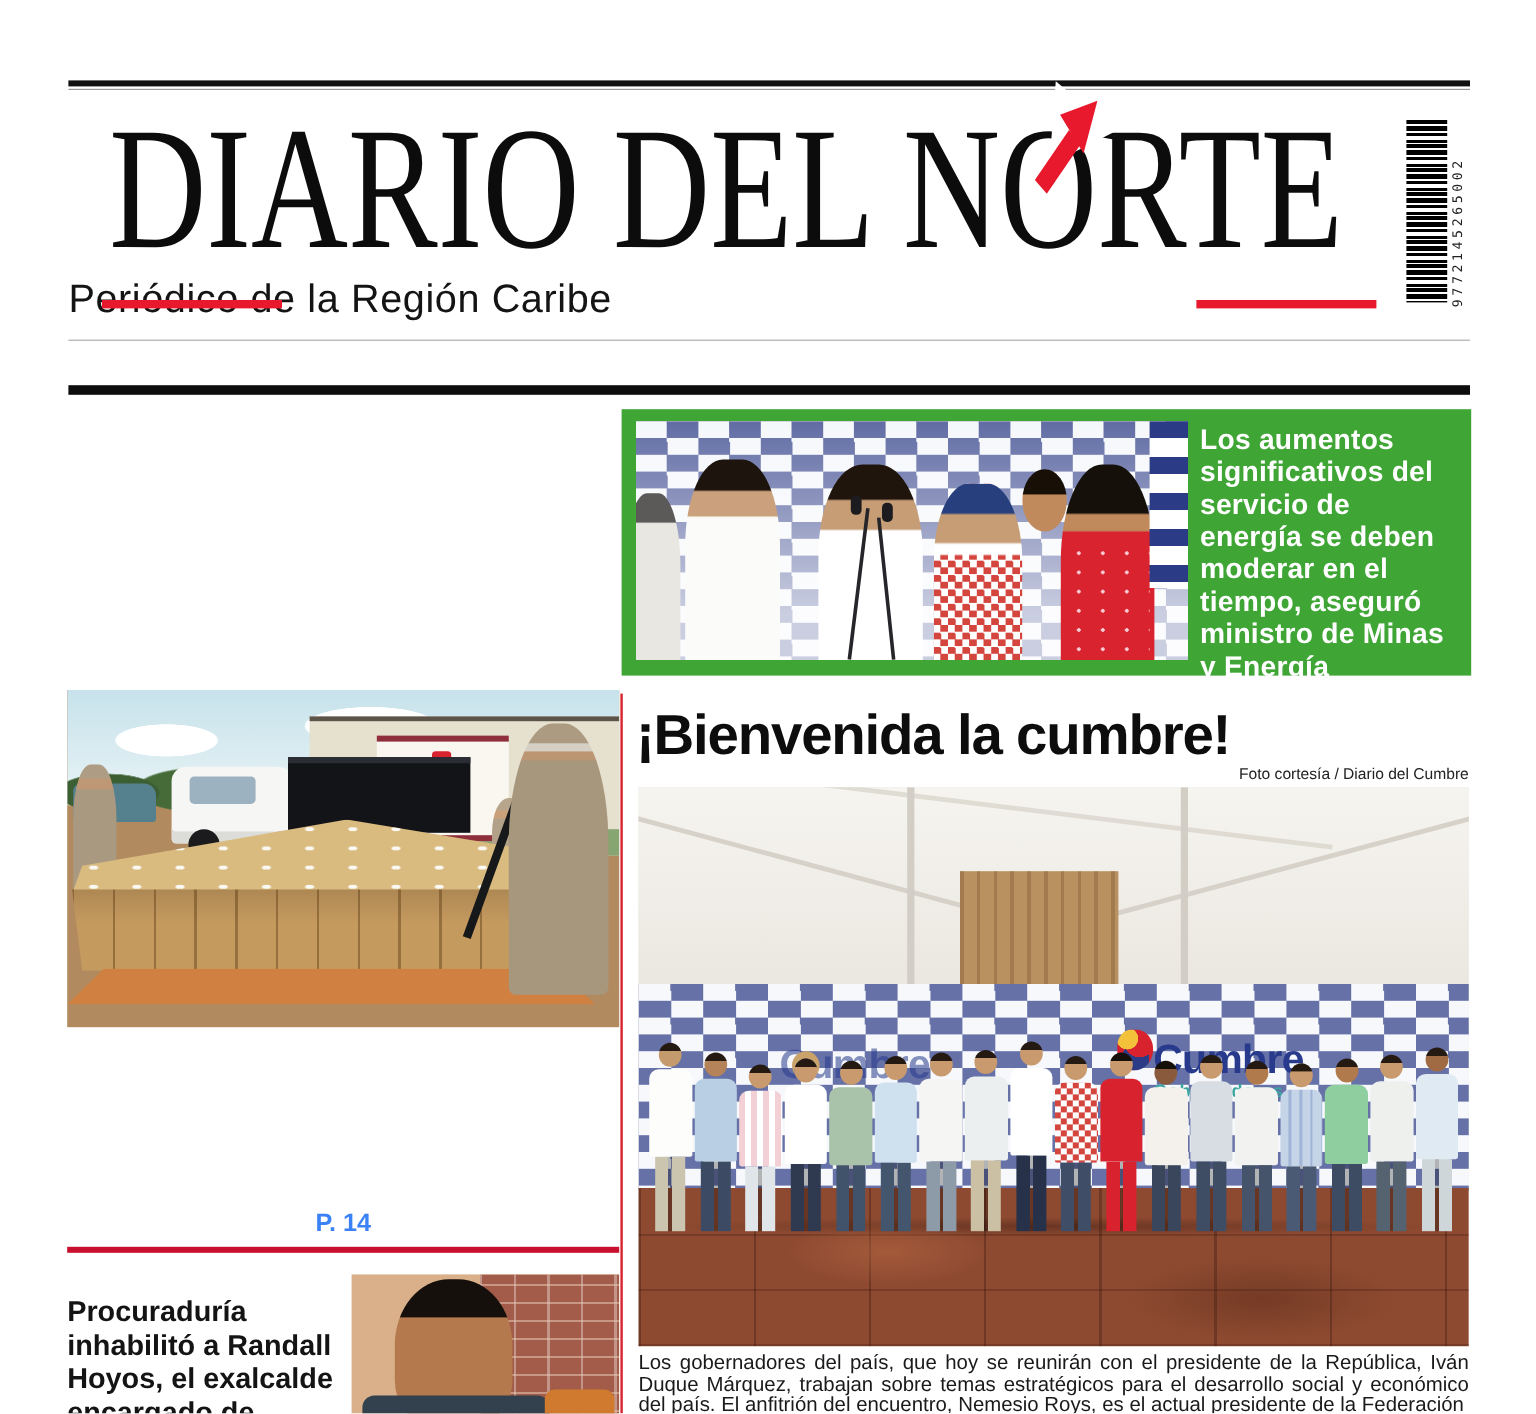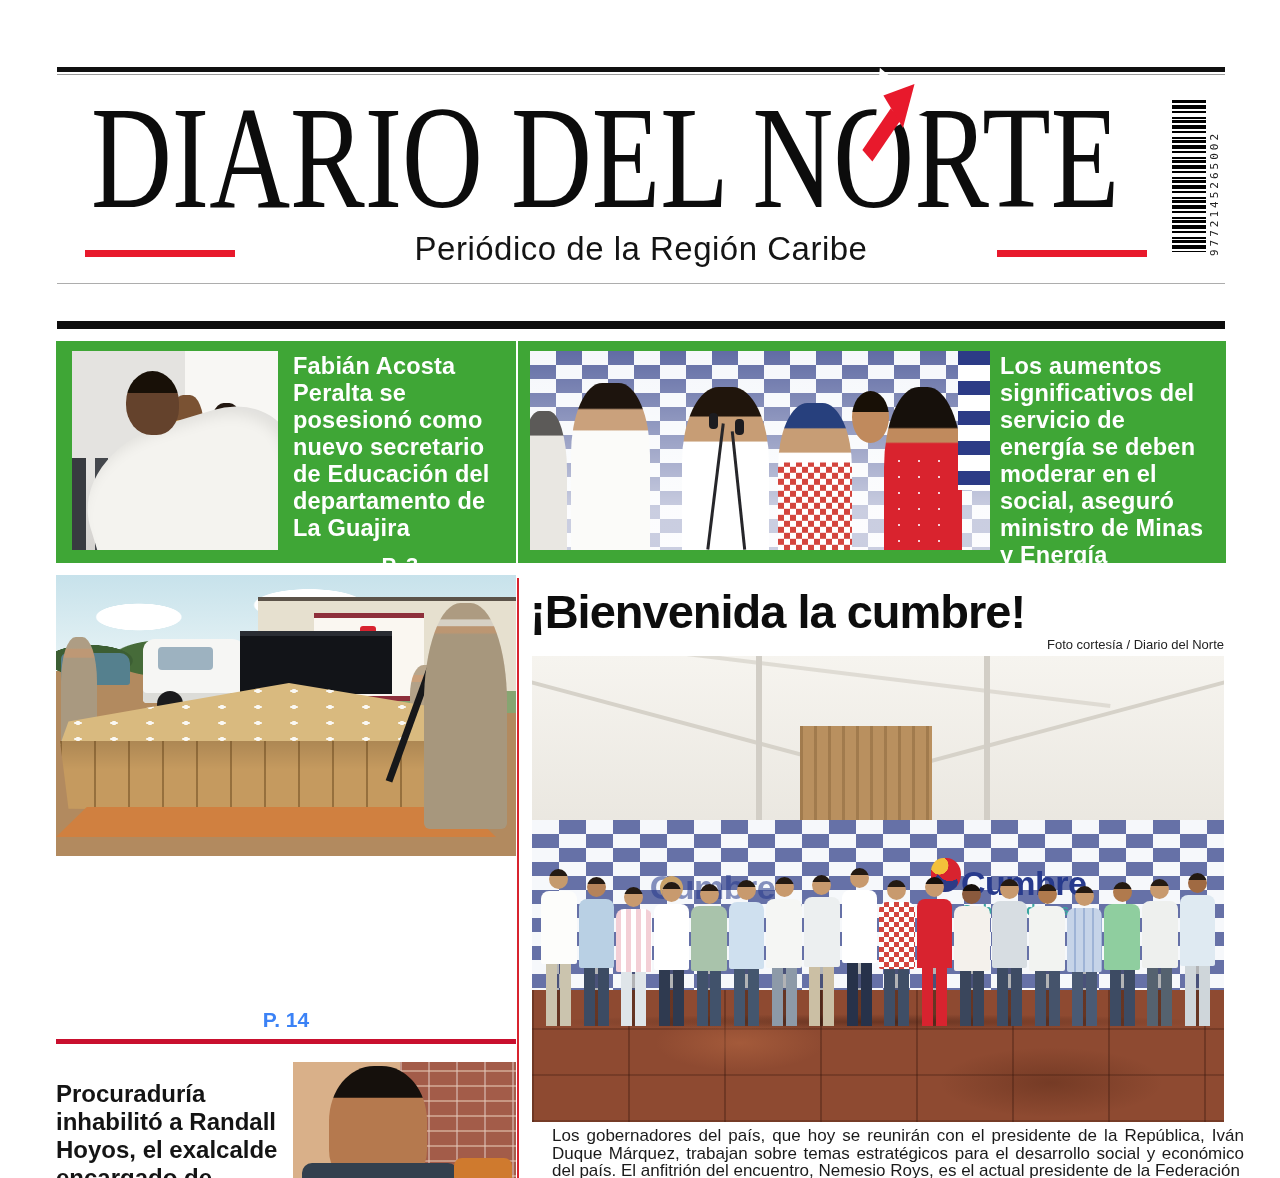--- a/index.html
+++ b/index.html
@@ -18,21 +18,21 @@
   .o-wrap{position:relative;display:inline-block;}
   .o-arrow{position:absolute;left:-4%;top:-14%;width:110%;height:100%;overflow:visible;pointer-events:none;}
 
   .barcode-box{right:50px;top:96px;width:58px;height:170px;}
   .barcode-bars{position:absolute;left:0;top:4px;width:34px;height:152px;
     background:repeating-linear-gradient(180deg,#000 0 3px,#fff 3px 5px,#000 5px 9px,#fff 9px 11px,#000 11px 13px,#fff 13px 17px,#000 17px 19px,#fff 19px 20px);}
   .barcode-num{position:absolute;left:36px;top:0;height:160px;writing-mode:vertical-rl;transform:rotate(180deg);
     font-family:"DejaVu Sans Mono","Liberation Mono",monospace;font-size:11px;letter-spacing:3px;color:#222;}
 
   
-  .subtitle-row{left:57px;top:226px;width:1168px;height:46px;display:flex;align-items:center;justify-content:center;}
+  .subtitle-row{left:57px;top:226px;width:1168px;height:46px;display:flex;align-items:center;}
   .subtitle{font-size:33px;color:#141414;letter-spacing:.5px;}
   .dash{position:absolute;top:24px;width:150px;height:7px;background:#e8192c;}
   .dash-l{left:28px;} .dash-r{right:78px;}
 
   
   .thin-line{left:57px;top:283px;width:1168px;height:1px;background:#adadad;}
   .infobar{left:57px;top:293px;width:1168px;height:24px;font-weight:bold;font-size:13.5px;color:#101010;}
   .info-left{position:absolute;left:2px;top:4px;}
   .info-center{position:absolute;left:0;right:0;top:4px;text-align:center;}
   .info-right{position:absolute;right:2px;top:4px;}
@@ -158,21 +158,21 @@
   .person{flex:1;display:flex;flex-direction:column;align-items:center;justify-content:flex-end;height:var(--h);margin:0 1px;}
   .person .head{display:block;width:19px;height:20px;border-radius:50%;background:linear-gradient(var(--hair,#241a12) 0 34%,var(--skin,#c89a6e) 35%);}
   .person .torso{display:block;width:100%;height:40%;background:var(--s);border-radius:8px 8px 2px 2px;margin-top:2px;}
   .person .legs{display:block;width:70%;height:34%;background:linear-gradient(90deg,var(--p) 0 44%,rgba(0,0,0,.28) 44% 56%,var(--p) 56%);}
   .person.hat .head{box-shadow:0 -4px 0 2px #caa36a;}
   .person.gingham .torso{background:repeating-conic-gradient(#d4453e 0% 25%,#fff 0% 50%) 0 0/10px 10px;}
   .person.stripes .torso{background:repeating-linear-gradient(90deg,#f3cfd6 0 5px,#fff 5px 10px);}
   .person.plaid .torso{background:repeating-linear-gradient(90deg,#c6d4e8 0 7px,#9fb4d6 7px 9px),#c6d4e8;}
   .person.dress .torso{border-radius:8px 8px 0 0;}
 
-  .body-text{left:552px;top:1127px;width:692px;height:51px;overflow:hidden;font-size:17px;line-height:17.5px;color:#1a1a1a;text-align:justify;font-family:"Liberation Sans","DejaVu Sans",sans-serif;}
+  .body-text{left:532px;top:1127px;width:692px;height:51px;overflow:hidden;font-size:17px;line-height:17.5px;color:#1a1a1a;text-align:justify;font-family:"Liberation Sans","DejaVu Sans",sans-serif;}
 </style>
 </head>
 <body>
 
 <div class="page">
 
   <div class="abs rule-top"></div>
   <div class="abs rule-top-thin"></div>
 
   <div class="abs masthead">
@@ -190,56 +190,41 @@
 
   <div class="abs subtitle-row">
     <span class="dash dash-l"></span>
     <span class="subtitle">Periódico de la Región Caribe</span>
     <span class="dash dash-r"></span>
   </div>
 
   <div class="abs thin-line"></div>
   <div class="abs black-bar"></div>
 
-  <div class="abs teaser teaser-edu">
-    <div class="teaser-photo photo-edu">
-      <div class="room"></div>
-        <div class="window"></div>
-        <div class="kid"></div>
-        <div class="girl"></div>
-      <div class="chairs"></div>
-        <div class="man-body"></div>
-        <div class="man-head"></div>
-    </div>
-    <div class="txt">
-      <span>Fabián Acosta Peralta se posesionó como nuevo secretario de Educación del departamento de La Guajira</span>
-      <span class="pagenum">P. 3</span>
-    </div>
-  </div>
 
   <div class="abs teaser teaser-energy">
     <div class="teaser-photo photo-press">
       <div class="wall"></div>
         <div class="wall-fade"></div>
       <div class="man-far"></div>
         <div class="man-a"></div>
       <div class="head-b"></div>
         <div class="capman"></div>
       <div class="speaker"></div>
         <div class="mic1"></div>
         <div class="mic2"></div>
       <div class="michead1"></div>
         <div class="michead2"></div>
       <div class="woman">
           <i class="flowers"></i>
         </div>
       <div class="fnd-edge"></div>
     </div>
     <div class="txt">
-      <span>Los aumentos significativos del servicio de energía se deben moderar en el social, aseguró ministro de Minas y Energía</span>
+      <span>Los aumentos significativos del servicio de energía se deben moderar en el tiempo, aseguró ministro de Minas y Energía</span>
       <span class="pagenum">P. 2</span>
     </div>
   </div>
 
   <div class="abs photo-contra">
     <div class="pc-sky"></div>
       <div class="pc-cloud"></div>
       <div class="pc-trees"></div>
     <div class="pc-building">
         <div class="greenband"></div>
@@ -272,21 +257,21 @@
   </div>
   <div class="abs photo-mug">
     <div class="mug-brick"></div>
       <div class="mug-head"></div>
       <div class="mug-shirt"></div>
       <div class="mug-orange"></div>
   </div>
 
   <div class="abs v-divider"></div>
   <div class="abs main-headline">¡Bienvenida la cumbre!</div>
-  <div class="abs photo-credit">Foto cortesía / Diario del Norte</div>
+  <div class="abs photo-credit">Foto cortesía / Diario del Cumbre</div>
 
   <div class="abs photo-main">
     <div class="pm-ceiling"></div>
     <div class="pm-beam b1"></div>
       <div class="pm-beam b2"></div>
       <div class="pm-beam b3"></div>
     <div class="pm-pole" style="left:224px;"></div>
       <div class="pm-pole" style="left:452px;"></div>
     <div class="pm-plank"></div>
     <div class="pm-backdrop"></div>

